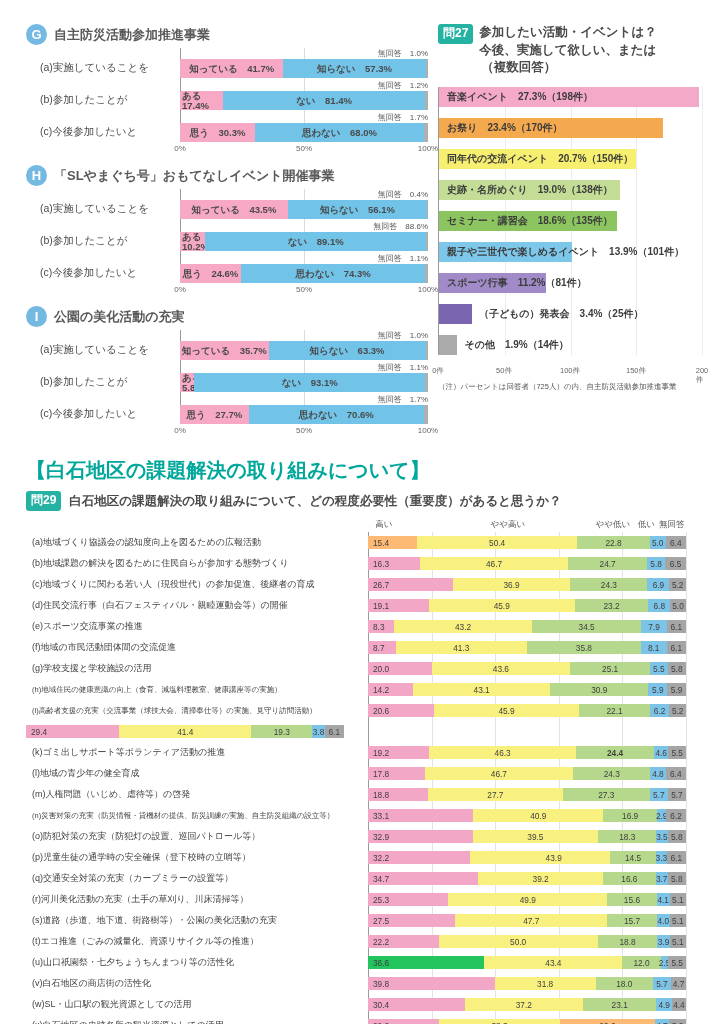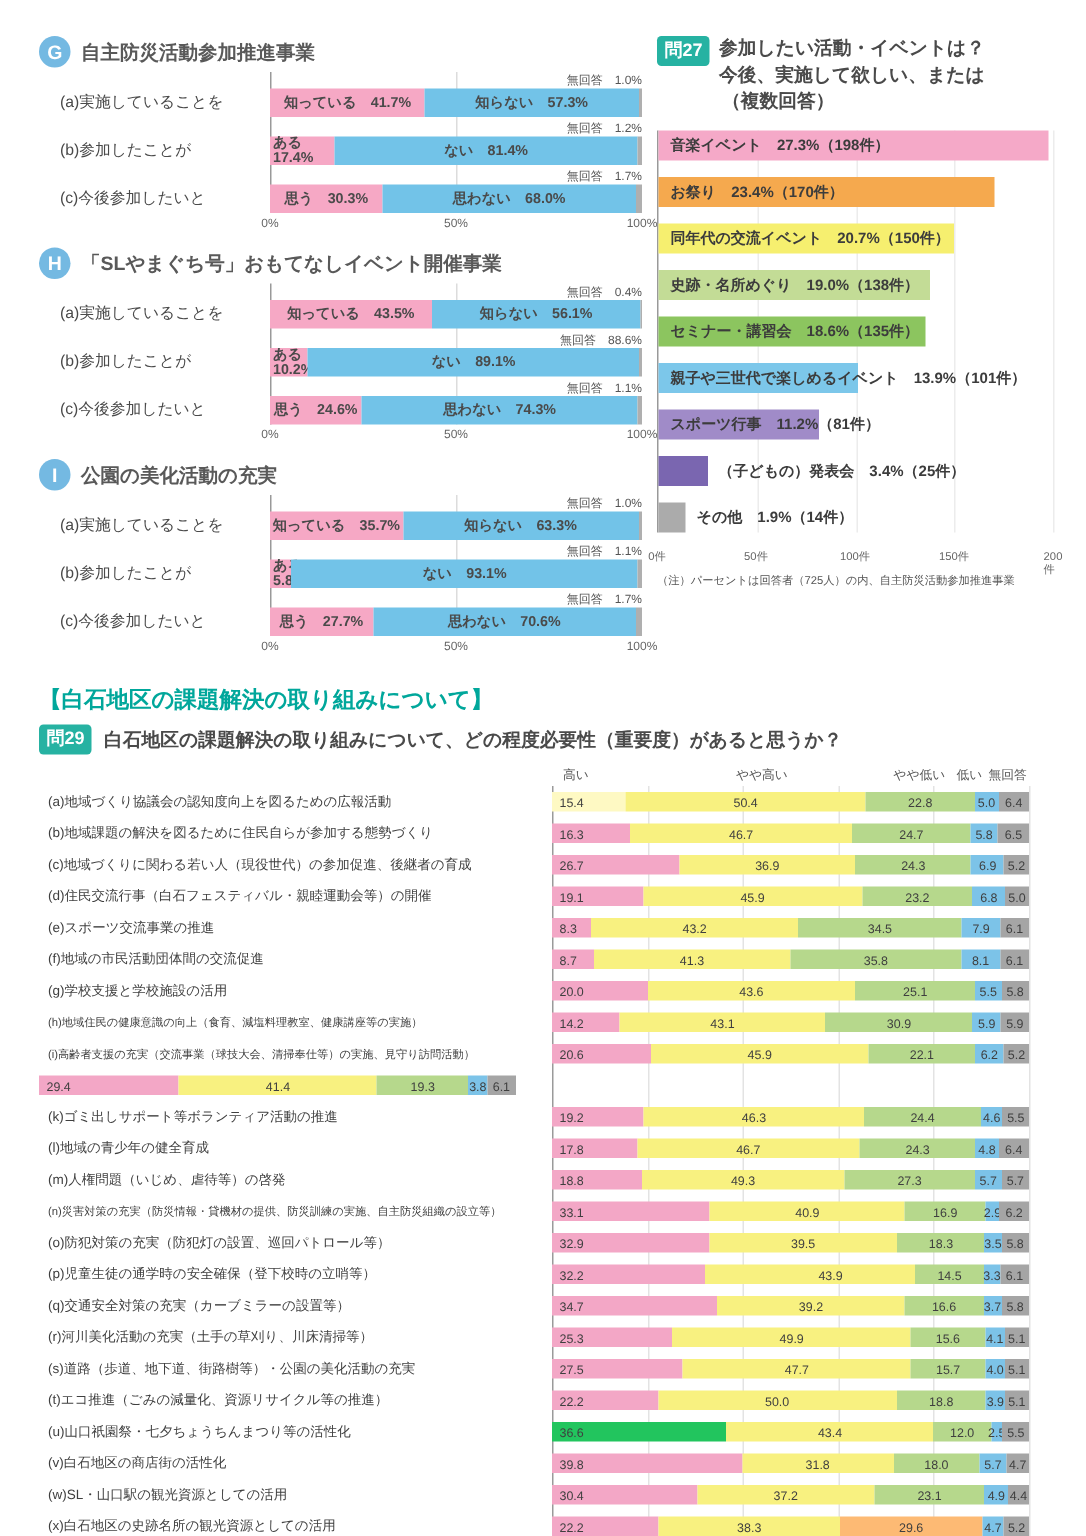--- a/index.html
+++ b/index.html
@@ -41,21 +41,21 @@
   .q27-body{position:relative;margin-top:10px;border-left:1px solid #999;}
   .q27-grid{position:absolute;top:0;bottom:0;width:1px;background:#ececec;}
   .q27-row{position:relative;height:20px;margin-bottom:11px;}
   .q27-bar{height:100%;}
   .q27-label{position:absolute;top:50%;transform:translateY(-50%);font-size:10px;font-weight:bold;
     color:#3c3c3c;white-space:nowrap;}
   .q27-axis{position:relative;height:11px;font-size:7.5px;color:#666;margin-top:2px;}
   .q27-note{font-size:7.5px;color:#555;margin-top:5px;white-space:nowrap;}
 
   
-  .section-title{font-size:15px;font-weight:bold;color:#00A79B;margin:10px 0 7px;}
+  .section-title{font-size:20px;font-weight:bold;color:#00A79B;margin:10px 0 7px;}
   .q29-head{display:flex;align-items:center;margin-bottom:8px;}
   .q29-question{font-size:12.5px;color:#4a4a4a;margin-left:8px;font-weight:bold;}
   .q29-legend{position:relative;height:13px;font-size:8.5px;color:#555;margin-left:342px;width:318px;}
   .q29-legend span{position:absolute;transform:translateX(-50%);white-space:nowrap;}
   .q29-rows{position:relative;}
   .q29-rows .gridline{position:absolute;top:0;bottom:0;width:1px;background:#e3e3e3;}
   .q29-rows .gridline.dark{background:#9a9a9a;}
   .q29-row{display:flex;align-items:center;height:21px;position:relative;}
   .q29-label{width:342px;font-size:9px;color:#3f3f3f;box-sizing:border-box;padding:0 4px 0 6px;white-space:nowrap;}
   .q29-label.small{font-size:7.5px;}
@@ -297,21 +297,21 @@
       <div class="q29-rows" id="q29-rows">
           <div class="gridline dark" style="left: 342px;"></div>
           <div class="gridline" style="left: 405.6px;"></div>
           <div class="gridline" style="left: 469.2px;"></div>
           <div class="gridline" style="left: 532.8px;"></div>
           <div class="gridline" style="left: 596.4px;"></div>
           <div class="gridline" style="left: 660px;"></div>
           <div class="q29-row">
             <div class="q29-label">(a)地域づくり協議会の認知度向上を図るための広報活動</div>
             <div class="q29-bar">
-              <div class="q29-seg first" style="width: 15.4%; background: #fef9c3;">15.4</div>
+              <div class="q29-seg first" style="width: 15.4%; background: #fdba74;">15.4</div>
               <div class="q29-seg" style="width: 50.4%; background: rgb(248, 241, 128);">50.4</div>
               <div class="q29-seg" style="width: 22.8%; background: rgb(182, 216, 140);">22.8</div>
               <div class="q29-seg" style="width: 5%; background: rgb(124, 195, 232);">5.0</div>
               <div class="q29-seg" style="width: 6.4%; background: rgb(165, 165, 165);">6.4</div>
             </div>
           </div>
           <div class="q29-row">
             <div class="q29-label">(b)地域課題の解決を図るために住民自らが参加する態勢づくり</div>
             <div class="q29-bar">
               <div class="q29-seg first" style="width: 16.3%; background: rgb(243, 167, 198);">16.3</div>
@@ -398,40 +398,40 @@
               <div class="q29-seg" style="width: 19.3%; background: rgb(182, 216, 140);">19.3</div>
               <div class="q29-seg" style="width: 3.8%; background: rgb(124, 195, 232);">3.8</div>
               <div class="q29-seg" style="width: 6.1%; background: rgb(165, 165, 165);">6.1</div>
             </div>
           </div>
           <div class="q29-row">
             <div class="q29-label">(k)ゴミ出しサポート等ボランティア活動の推進</div>
             <div class="q29-bar">
               <div class="q29-seg first" style="width: 19.2%; background: rgb(243, 167, 198);">19.2</div>
               <div class="q29-seg" style="width: 46.3%; background: rgb(248, 241, 128);">46.3</div>
-              <div class="q29-seg" style="width: 24.4%; background: rgb(182, 216, 140);">24.4</div>
+              <div class="q29-seg" style="width: 24.4%; background: rgb(182, 216, 140); font-weight: bold;">24.4</div>
               <div class="q29-seg" style="width: 4.6%; background: rgb(124, 195, 232);">4.6</div>
               <div class="q29-seg" style="width: 5.5%; background: rgb(165, 165, 165);">5.5</div>
             </div>
           </div>
           <div class="q29-row">
             <div class="q29-label">(l)地域の青少年の健全育成</div>
             <div class="q29-bar">
               <div class="q29-seg first" style="width: 17.8%; background: rgb(243, 167, 198);">17.8</div>
               <div class="q29-seg" style="width: 46.7%; background: rgb(248, 241, 128);">46.7</div>
               <div class="q29-seg" style="width: 24.3%; background: rgb(182, 216, 140);">24.3</div>
               <div class="q29-seg" style="width: 4.8%; background: rgb(124, 195, 232);">4.8</div>
               <div class="q29-seg" style="width: 6.4%; background: rgb(165, 165, 165);">6.4</div>
             </div>
           </div>
           <div class="q29-row">
             <div class="q29-label">(m)人権問題（いじめ、虐待等）の啓発</div>
             <div class="q29-bar">
               <div class="q29-seg first" style="width: 18.8%; background: rgb(243, 167, 198);">18.8</div>
-              <div class="q29-seg" style="width: 42.5%; background: rgb(248, 241, 128);">49.3</div>
+              <div class="q29-seg" style="width: 42.5%; background: rgb(248, 241, 128);">27.7</div>
               <div class="q29-seg" style="width: 27.3%; background: rgb(182, 216, 140);">27.3</div>
               <div class="q29-seg" style="width: 5.7%; background: rgb(124, 195, 232);">5.7</div>
               <div class="q29-seg" style="width: 5.7%; background: rgb(165, 165, 165);">5.7</div>
             </div>
           </div>
           <div class="q29-row">
             <div class="q29-label small">(n)災害対策の充実（防災情報・貸機材の提供、防災訓練の実施、自主防災組織の設立等）</div>
             <div class="q29-bar">
               <div class="q29-seg first" style="width: 33.1%; background: rgb(243, 167, 198);">33.1</div>
               <div class="q29-seg" style="width: 40.9%; background: rgb(248, 241, 128);">40.9</div>

